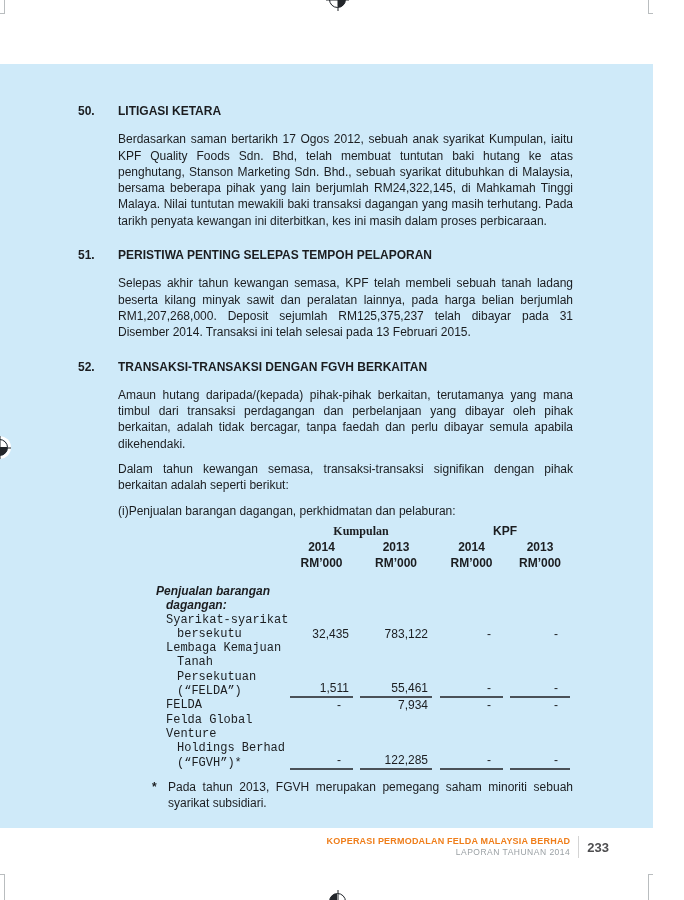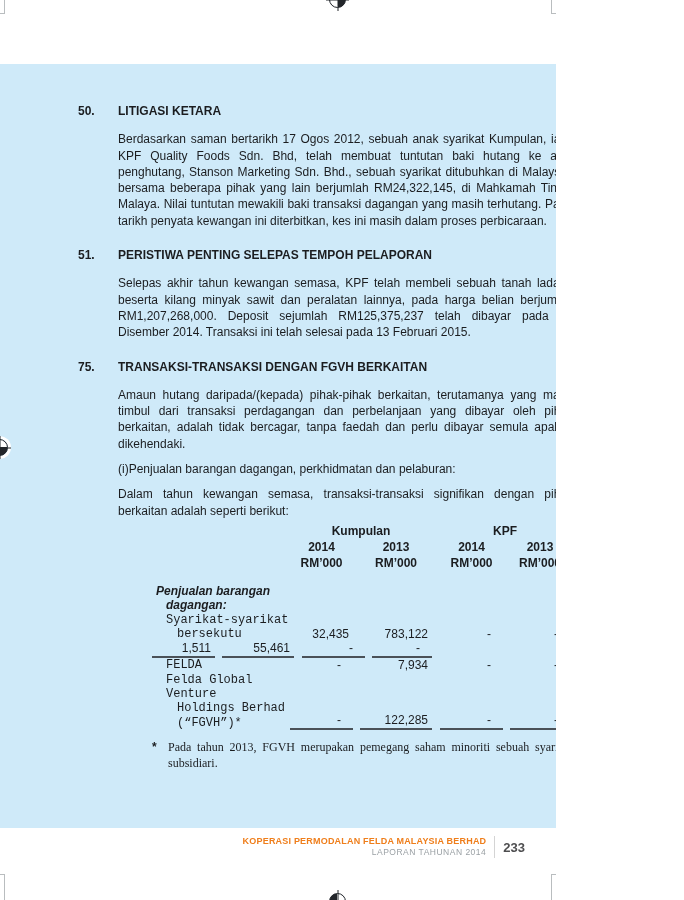--- a/index.html
+++ b/index.html
@@ -1,17 +1,17 @@
 <!DOCTYPE html>
 <html><head>
 <meta charset="utf-8">
 <style>
   html,body{margin:0;padding:0;}
   body{width:684px;height:900px;background:#ffffff;font-family:"Liberation Sans","DejaVu Sans",sans-serif;color:#1b1d20;}
-  .stage{position:relative;width:556px;height:900px;overflow:hidden;background:#fff;}
+  .stage{position:relative;width:653px;height:900px;overflow:hidden;background:#fff;}
 
   
   .crop{position:absolute;background:#b9bdbf;}
   .reg{position:absolute;width:15px;height:15px;border-radius:50%;border:1px solid #20242a;
        background:conic-gradient(from 0deg,#ffffff 0 90deg,#23262b 90deg 180deg,#ffffff 180deg 270deg,#23262b 270deg 360deg);
        box-shadow:0 0 0 3px #ffffff;z-index:5;}
   .reg::before{content:"";position:absolute;left:50%;top:-4px;bottom:-4px;width:1px;background:#23262b;transform:translateX(-50%);}
   .reg::after{content:"";position:absolute;top:50%;left:-4px;right:-4px;height:1px;background:#23262b;transform:translateY(-50%);}
 
   
@@ -24,21 +24,21 @@
   .sec-body{width:455px;flex:0 0 455px;}
   .sec-title{font-weight:bold;}
   .sec-body p{margin:12px 0 0 0;text-align:justify;}
   .sec-body p + p{margin-top:9px;}
 
   
   .rpt{margin:4px 0 0 74px;line-height:16px;}
   .t-hrow{display:flex;font-weight:bold;}
   .t-spacer{width:138px;flex:0 0 138px;}
   .t-group{text-align:center;}
-  .g1{width:142px;flex:0 0 142px;}
+  .g1{width:142px;flex:0 0 142px;font-family:Liberation Serif, serif;}
   .g2{width:130px;flex:0 0 130px;margin-left:8px;}
   .t-cell,.t-val{box-sizing:border-box;}
   .c1{width:63px;flex:0 0 63px;}
   .c2{width:72px;flex:0 0 72px;margin-left:7px;}
   .c3{width:63px;flex:0 0 63px;margin-left:8px;}
   .c4{width:60px;flex:0 0 60px;margin-left:7px;}
   .t-cell{text-align:center;font-weight:bold;}
   .t-body{line-height:14.3px;}
   .t-sec{font-weight:bold;font-style:italic;margin-top:12px;}
   .t-sec:first-child{margin-top:13px;}
@@ -47,24 +47,24 @@
   .t-row{display:flex;align-items:flex-end;}
   .t-label{width:138px;flex:0 0 138px;font-family:Liberation Mono, monospace;}
   .t-label .ind1{padding-left:14px;}
   .t-label .ind2{padding-left:25px;}
   .t-val{text-align:right;padding-right:4px;line-height:14.3px;}
   .t-val.dash{padding-right:12px;}
   .t-row.u .t-val{border-bottom:2px solid #4a5158;padding-bottom:1px;}
 
   .footnote{display:flex;margin:9px 0 0 74px;width:421px;line-height:16px;}
   .fn-marker{width:16px;flex:0 0 16px;font-weight:bold;}
-  .fn-text{flex:1;text-align:justify;font-family:Liberation Serif, serif;}
-
-  
-  .footer{position:absolute;top:836px;right:31px;display:flex;align-items:center;z-index:4;}
+  .fn-text{flex:1;text-align:justify;}
+
+  
+  .footer{position:absolute;top:836px;right:44px;display:flex;align-items:center;z-index:4;}
   .f-lines{text-align:right;}
   .f-company{color:#ef7e1b;font-weight:bold;font-size:9px;line-height:11px;letter-spacing:0.2px;}
   .f-report{color:#9aa0a4;font-size:8.5px;line-height:11px;letter-spacing:0.5px;}
   .f-div{width:1px;height:22px;background:#d4d4d4;margin:0 8px;}
   .f-num{font-size:13px;font-weight:bold;color:#4e4e50;}
 </style>
 </head>
 <body>
 
 <div class="stage">
@@ -99,27 +99,27 @@
       <div class="sec-num">51.</div>
       <div class="sec-body">
         <div class="sec-title">PERISTIWA PENTING SELEPAS TEMPOH PELAPORAN</div>
         <div>
             <p>Selepas akhir tahun kewangan semasa, KPF telah membeli sebuah tanah ladang beserta kilang minyak sawit dan peralatan lainnya, pada harga belian berjumlah RM1,207,268,000. Deposit sejumlah RM125,375,237 telah dibayar pada 31 Disember 2014. Transaksi ini telah selesai pada 13 Februari 2015.</p>
           </div>
       </div>
     </div>
 
     <div class="sec">
-      <div class="sec-num">75.</div>
+      <div class="sec-num">52.</div>
       <div class="sec-body">
         <div class="sec-title">TRANSAKSI-TRANSAKSI DENGAN FGVH BERKAITAN</div>
         <div>
             <p>Amaun hutang daripada/(kepada) pihak-pihak berkaitan, terutamanya yang mana timbul dari transaksi perdagangan dan perbelanjaan yang dibayar oleh pihak berkaitan, adalah tidak bercagar, tanpa faedah dan perlu dibayar semula apabila dikehendaki.</p>
+            <p>Dalam tahun kewangan semasa, transaksi-transaksi signifikan dengan pihak berkaitan adalah seperti berikut:</p>
             <p>(i)Penjualan barangan dagangan, perkhidmatan dan pelaburan:</p>
-            <p>Dalam tahun kewangan semasa, transaksi-transaksi signifikan dengan pihak berkaitan adalah seperti berikut:</p>
           </div>
       </div>
     </div>
 
     <div class="rpt">
       <div class="t-hrow">
         <span class="t-spacer"></span>
         <span class="t-group g1">Kumpulan</span>
         <span class="t-group g2">KPF</span>
       </div>
@@ -146,20 +146,25 @@
             <div class="t-label">
               <div class="ind1">Syarikat-syarikat</div>
               <div class="ind2">bersekutu</div>
             </div>
             <span class="t-val c1">32,435</span>
             <span class="t-val c2">783,122</span>
             <span class="t-val c3 dash">-</span>
             <span class="t-val c4 dash">-</span>
           </div>
           <div class="t-row u">
+            <div class="t-label">
+              <div class="ind1">Lembaga Kemajuan</div>
+              <div class="ind2">Tanah Persekutuan</div>
+              <div class="ind2">(“FELDA”)</div>
+            </div>
             <span class="t-val c1">1,511</span>
             <span class="t-val c2">55,461</span>
             <span class="t-val c3 dash">-</span>
             <span class="t-val c4 dash">-</span>
           </div>
           <div class="t-row">
             <div class="t-label">
               <div class="ind1">FELDA</div>
             </div>
             <span class="t-val c1 dash">-</span>

